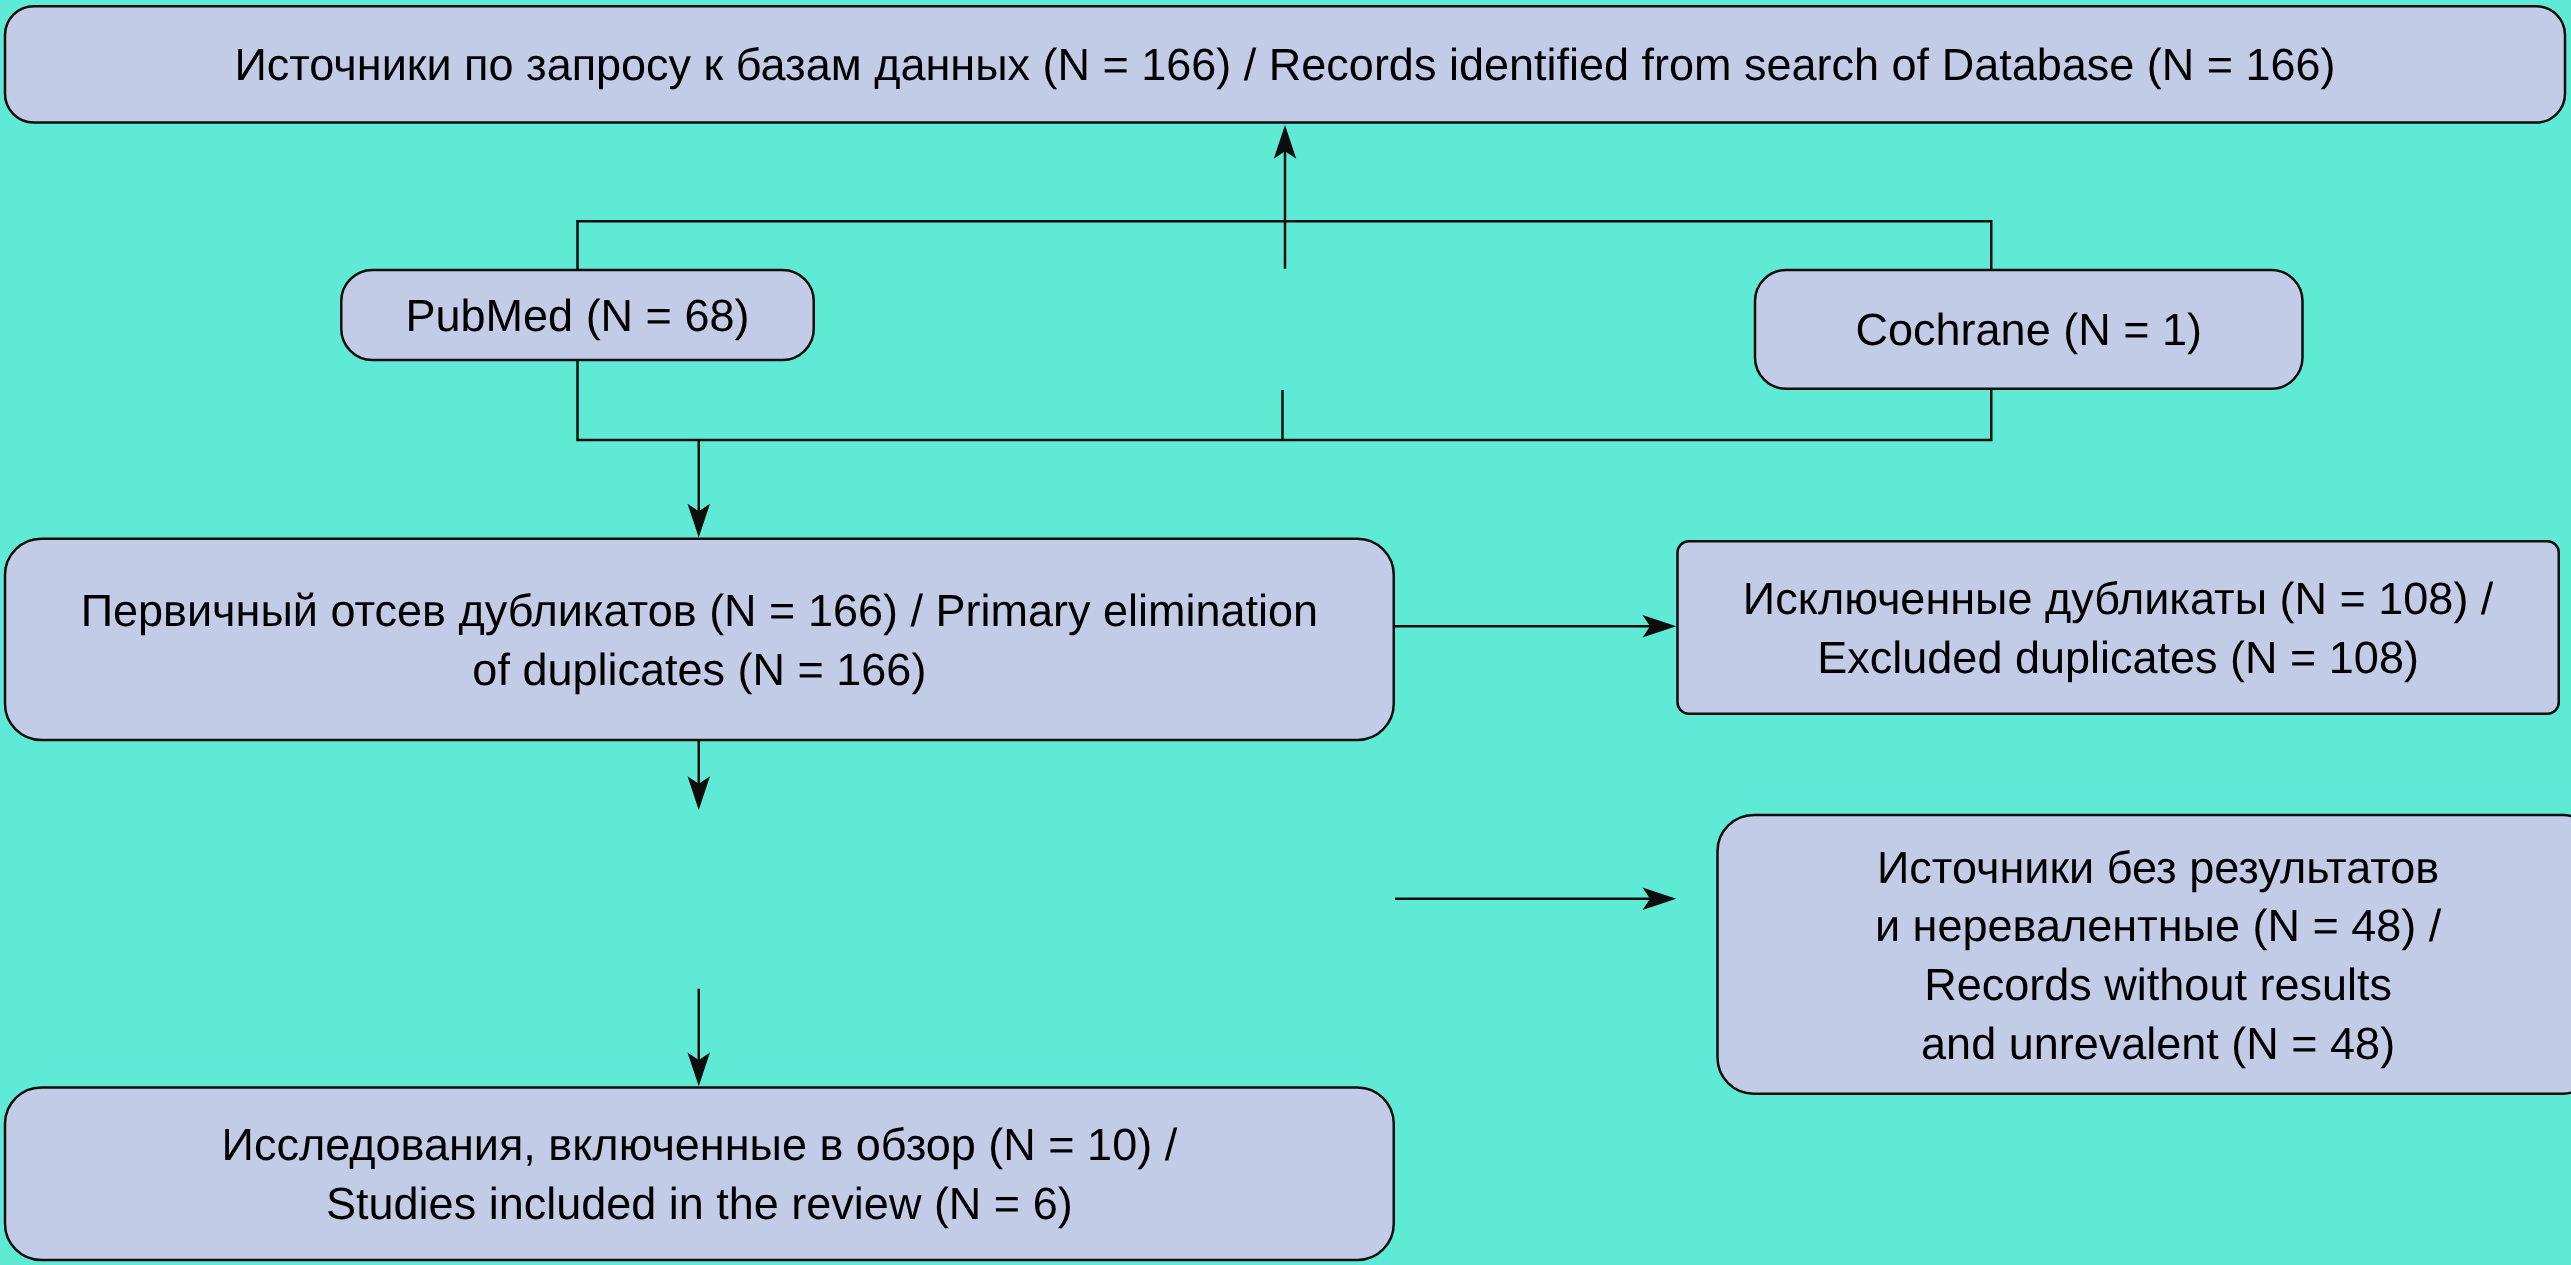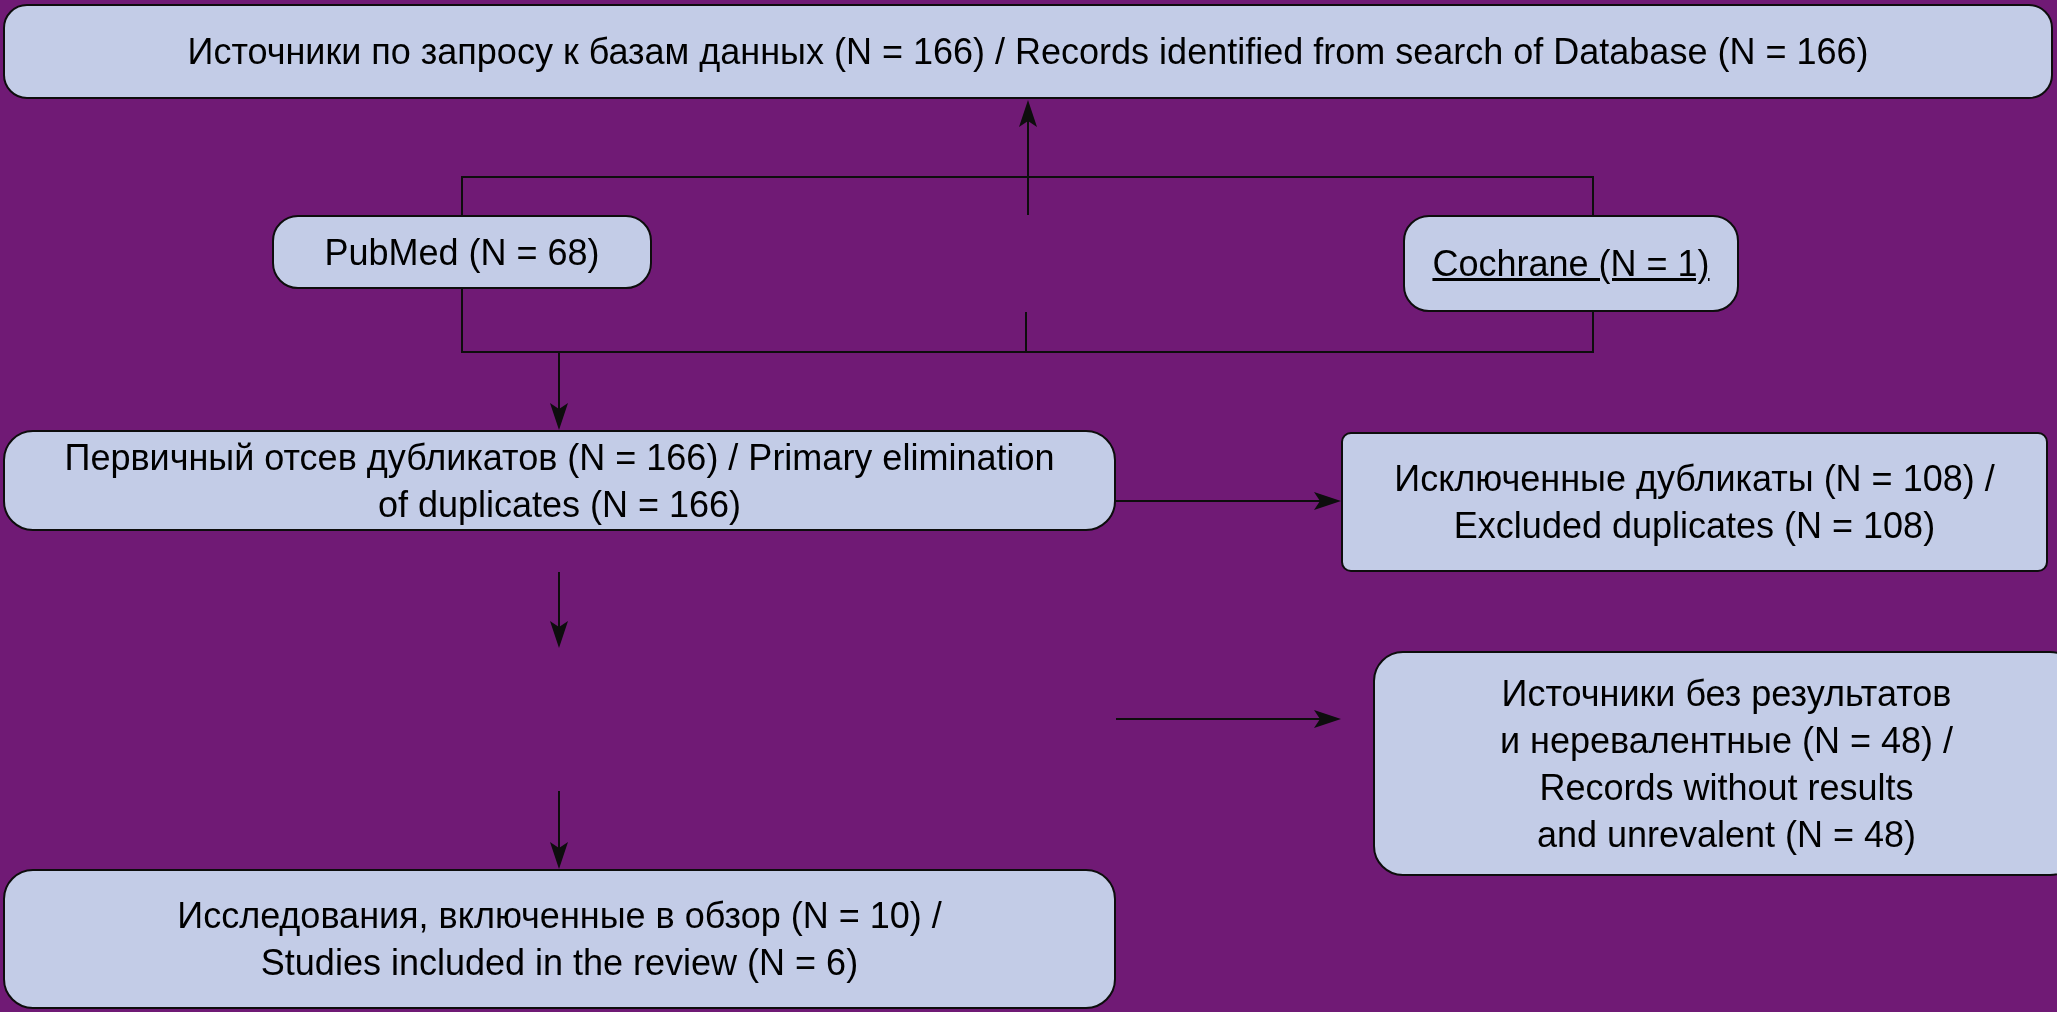--- a/index.html
+++ b/index.html
@@ -1,19 +1,19 @@
 <!DOCTYPE html>
 <html><head>
 <meta charset="utf-8">
 <style>
   html,body{margin:0;padding:0;background:#ffffff;}
   .canvas{
     position:relative;
     width:2057px;height:1012px;
-    background:#701a75;
+    background:#5eead4;
     font-family:"Liberation Sans",sans-serif;
     color:#000000;
     overflow:hidden;
   }
   .wires{position:absolute;left:0;top:0;z-index:0;}
   .node{
     position:absolute;
     z-index:1;
     box-sizing:border-box;
     background:#c3cce7;
@@ -24,22 +24,22 @@
     justify-content:center;
     text-align:center;
     font-size:36px;
     line-height:47px;
   }
   .node .lbl{white-space:pre-line;}
   
   #n-identified {left:3px;   top:4px;   width:2050px; height:95px;  border-radius:24px;}
   #n-pubmed     {left:272px; top:215px; width:380px;  height:74px;}
   #n-elibrary   {left:835px; top:215px; width:380px;  height:97px;}
-  #n-cochrane   {left:1403px;top:215px; width:336px;  height:97px;text-decoration:underline;}
-  #n-primary    {left:3px;   top:430px; width:1113px; height:101px; border-radius:30px;}
+  #n-cochrane   {left:1403px;top:215px; width:440px;  height:97px;}
+  #n-primary    {left:3px;   top:430px; width:1113px; height:163px; border-radius:30px;}
   #n-excluded   {left:1341px;top:432px; width:707px;  height:140px; border-radius:10px;}
   #n-quality    {left:3px;   top:648px; width:1113px; height:143px; border-radius:30px;}
   #n-noresults  {left:1373px;top:651px; width:707px;  height:225px; border-radius:30px;}
   #n-included   {left:3px;   top:869px; width:1113px; height:140px; border-radius:30px;}
 </style>
 </head>
 <body>
 
 <div class="canvas">
 

